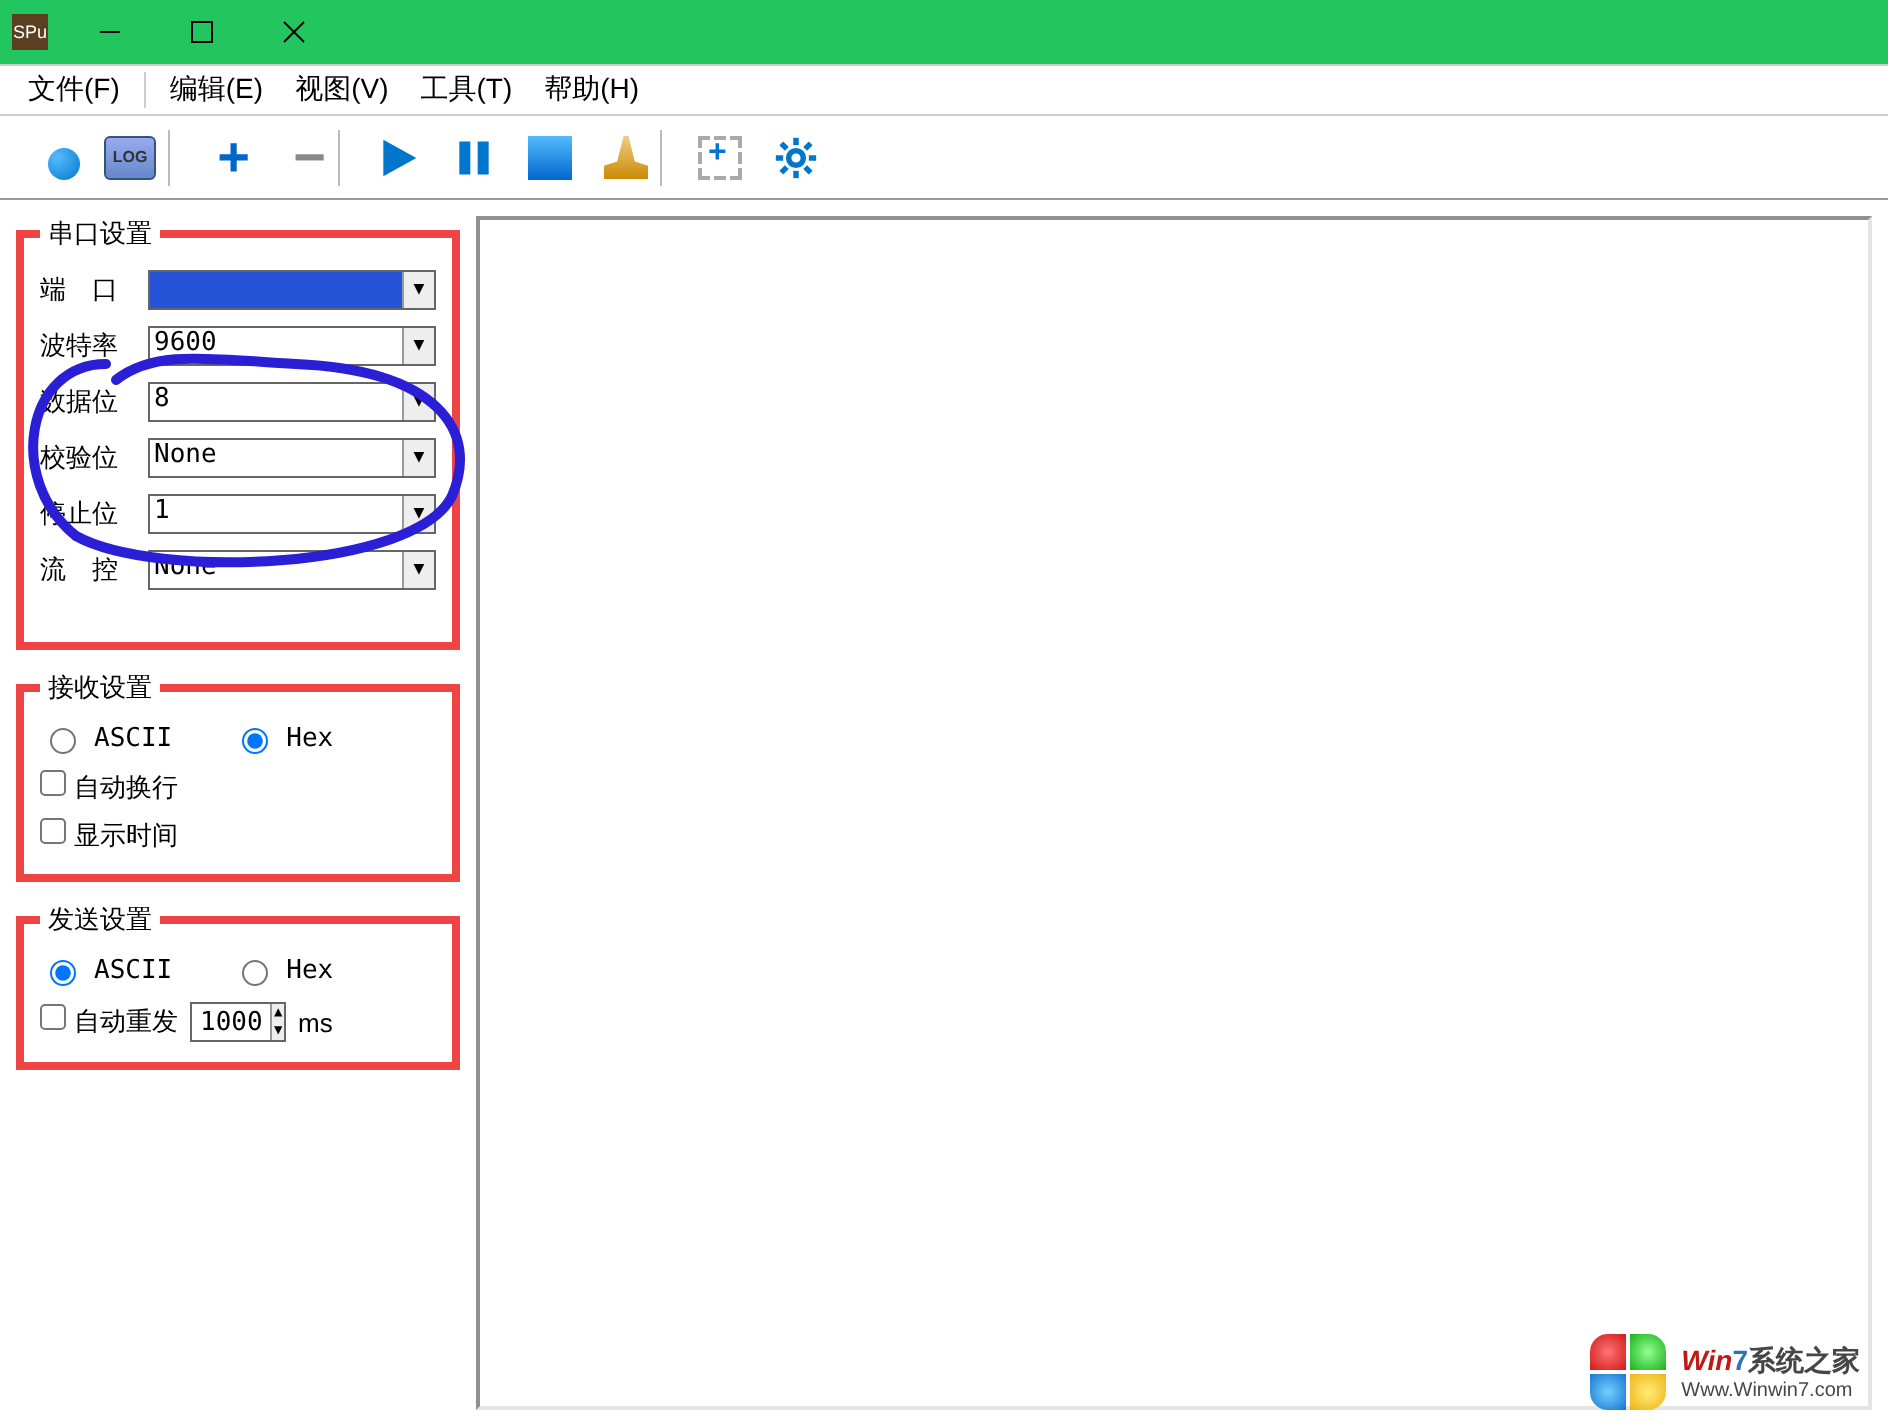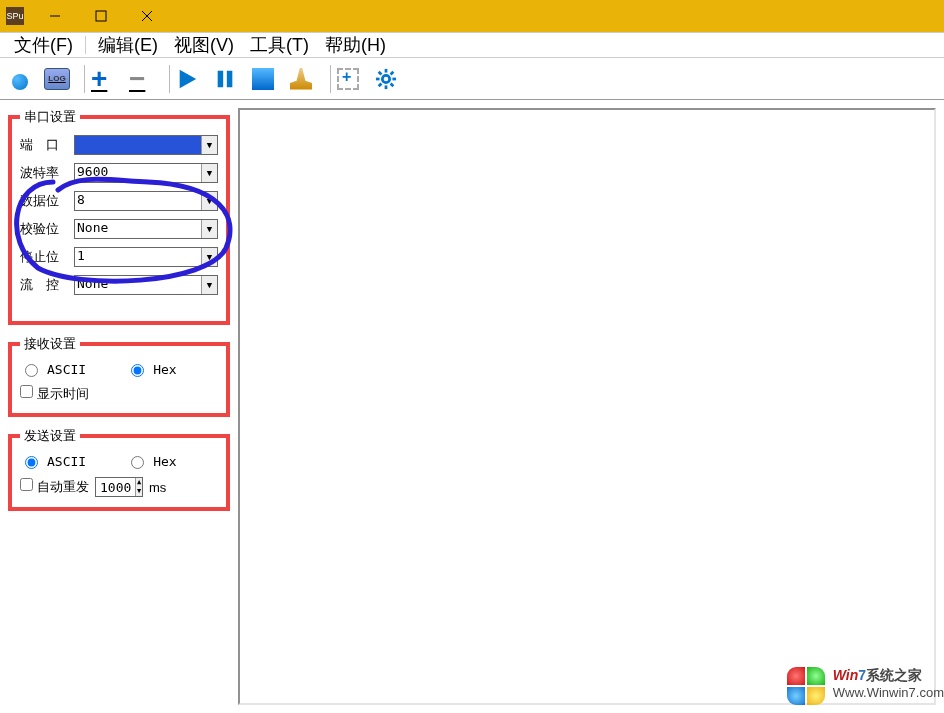--- a/index.html
+++ b/index.html
@@ -12,21 +12,21 @@
     height: 713px;
     overflow: hidden;
     position: relative;
   }
   
   .titlebar {
     height: 32px;
     display: flex;
     align-items: center;
     padding: 0 0 0 6px;
-    background: #eab308;
+    background: #22c55e;
   }
   .titlebar .app-icon {
     width: 18px; height: 18px;
     background: #5a4020;
     color: #fff;
     font-size: 9px;
     display:flex;align-items:center;justify-content:center;
     margin-right: 8px;
   }
   .titlebar .title { flex:1; font-size: 14px; }
@@ -38,38 +38,37 @@
   .winbtn svg { width:12px; height:12px; stroke:#000; stroke-width:1; fill:none; }
   
   .menubar {
     height: 26px;
     border-top: 1px solid #ccc;
     border-bottom: 1px solid #ccc;
     display:flex;
     align-items:center;
     padding: 0 8px;
     gap: 4px;
-    font-size: 18px;
+    font-size: 14px;
   }
   .menubar span { padding: 1px 6px; }
   .menubar .sep { border-right:1px solid #ccc; height:18px; padding:0; margin:0 2px;}
   
   .toolbar {
     height: 42px;
     border-bottom: 1px solid #999;
     display:flex;
     align-items:center;
     padding: 2px 6px;
     gap: 4px;
   }
   .tbtn {
     width: 34px; height: 34px;
-    display:flex;align-items:center;justify-content:flex-start;
+    display:flex;align-items:center;justify-content:flex-end;
     border-radius:4px;
-    text-decoration:underline;
   }
   .tsep { width:1px; height:28px; background:#bbb; margin:0 2px;}
   .icon-rec { width:22px;height:22px; position:relative; }
   .icon-rec .circ { width:16px;height:16px;border-radius:50%;background:radial-gradient(circle at 30% 30%,#5bf,#07c);position:absolute;right:0;bottom:0; }
   .icon-log { width:26px;height:22px;background:linear-gradient(#9ae,#68c);border:1px solid #357;border-radius:3px;font-size:8px;font-weight:bold;display:flex;align-items:center;justify-content:center;color:#333;}
   .icon-plus, .icon-minus { font-size:28px; line-height:1; font-weight:bold; }
   .icon-plus { color:#06c; }
   .icon-minus { color:#888; }
   svg.ti { width:22px;height:22px; }
   .icon-square { width:22px;height:22px;background:linear-gradient(#5bf,#06c); }
@@ -110,44 +109,44 @@
   .sel.highlight { background:#2753d9; color:#fff;}
   .sel .arrow {
     position:absolute; right:0; top:0; width:16px;height:18px;
     border-left:1px solid #999;
     display:flex;align-items:center;justify-content:center;
     background:#eee; color:#000;
     font-size:9px;
   }
   .chk { display:flex; align-items:center; gap:6px; margin-bottom:6px;}
   .chk input[type=checkbox], .chk input[type=radio] { margin:0 4px 0 0;}
-  .radiorow{display:flex;gap:40px;align-items:center;margin-bottom:8px;}
+  .radiorow{display:flex;gap:30px;align-items:center;margin-bottom:8px;}
   .radiorow label{display:flex;align-items:center;gap:6px;font-family:SimSun,monospace;}
   .spin {
     width:48px;height:20px;border:1px solid #666;display:flex;font-family:SimSun,monospace;
   }
   .spin .v{flex:1;padding:0 4px;display:flex;align-items:center;}
   .spin .ud{width:16px;display:flex;flex-direction:column;border-left:1px solid #999;}
   .spin .ud div{flex:1;background:#eee;display:flex;align-items:center;justify-content:center;font-size:7px;line-height:1;}
   
   .annot {
     position:absolute;
     pointer-events:none;
   }
   
   .watermark {
     position:absolute;
-    right:0; bottom:8px;
-    display:flex; align-items:flex-start; gap:8px;
+    right:14px; bottom:8px;
+    display:flex; align-items:center; gap:8px;
     opacity:0.9;
   }
   .wm-logo { width:38px;height:38px;position:relative;}
   .wm-logo .q{position:absolute;width:18px;height:18px;}
   .wm-txt{font-size:14px;font-weight:bold;}
-  .wm-sub{font-size:13px;color:#333;}
+  .wm-sub{font-size:10px;color:#333;}
 </style>
 </head>
 <body>
 
 <div class="titlebar">
   <div class="app-icon">SPu</div>
   <div class="winbtn">
     <svg viewBox="0 0 12 12">
         <line x1="1" y1="6" x2="11" y2="6"></line>
       </svg>
@@ -283,20 +282,23 @@
       <div class="radiorow">
         <label>
             <input type="radio" name="recvfmt" style="">
             <span>ASCII</span>
           </label>
         <label>
             <input type="radio" name="recvfmt" checked="" style="">
             <span>Hex</span>
           </label>
       </div>
+      <div class="chk">
+          <label><input type="checkbox" style=""><span>自动换行</span></label>
+        </div>
       <div class="chk" style="margin-bottom:0;">
           <label><input type="checkbox" style=""><span>显示时间</span></label>
         </div>
     </fieldset>
 
     <fieldset>
       <legend>发送设置</legend>
       <div class="radiorow">
         <label>
             <input type="radio" name="sendfmt" checked="" style="">

